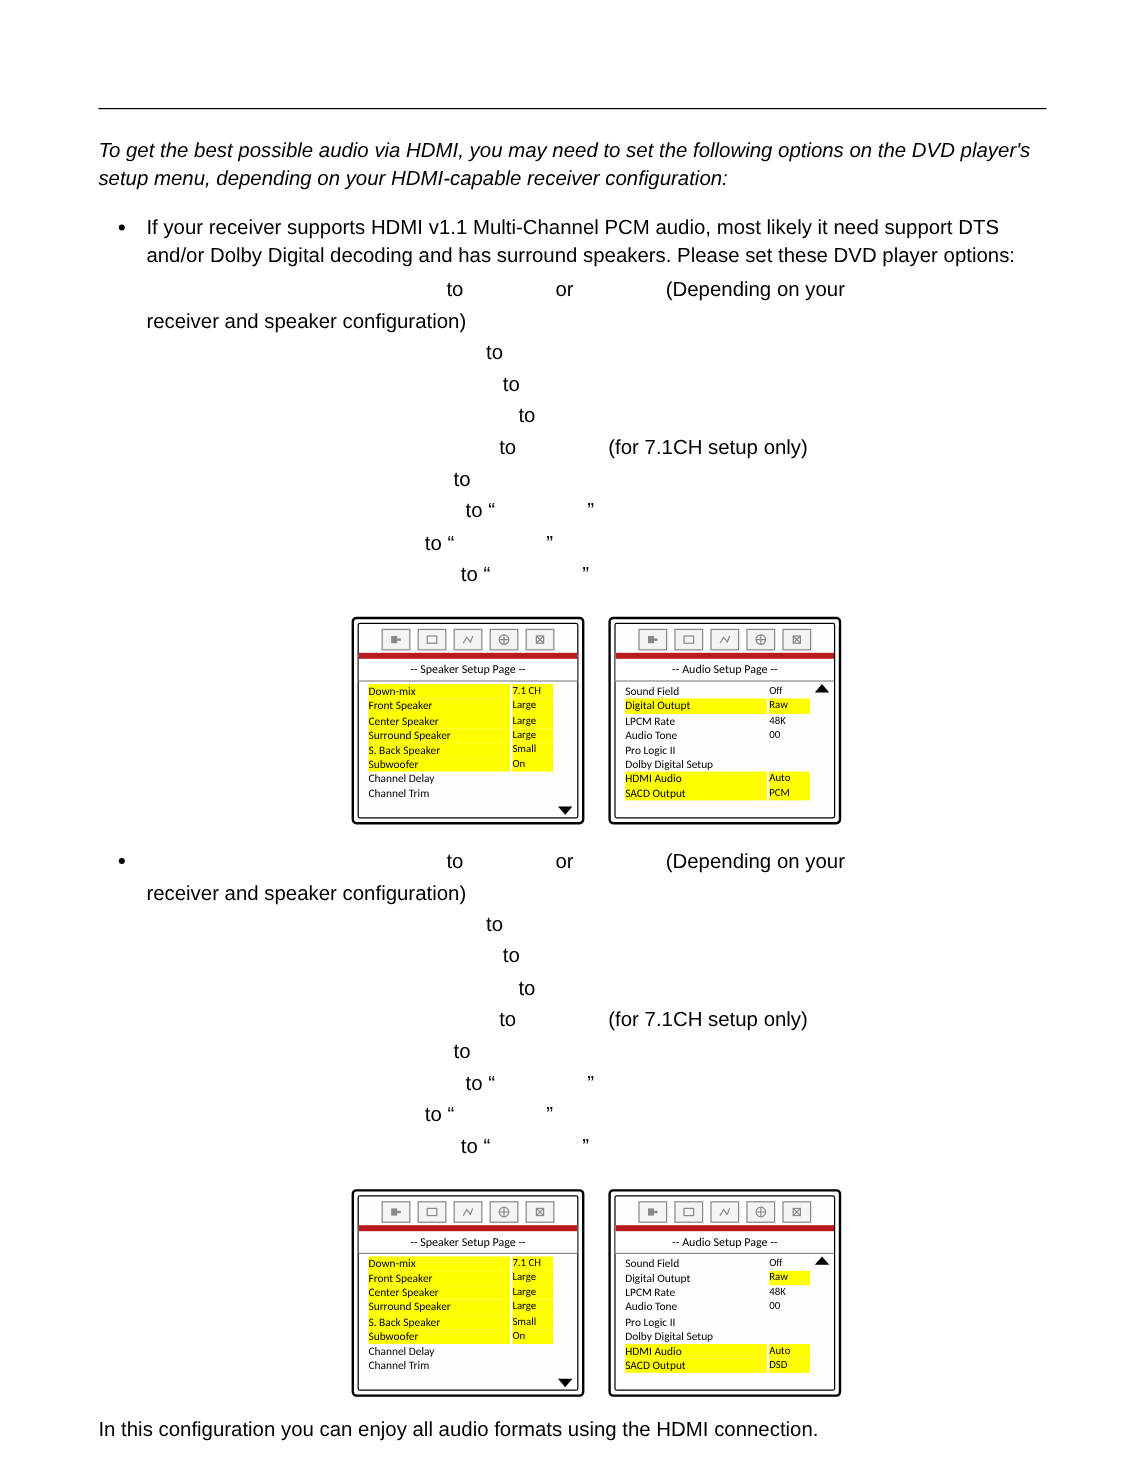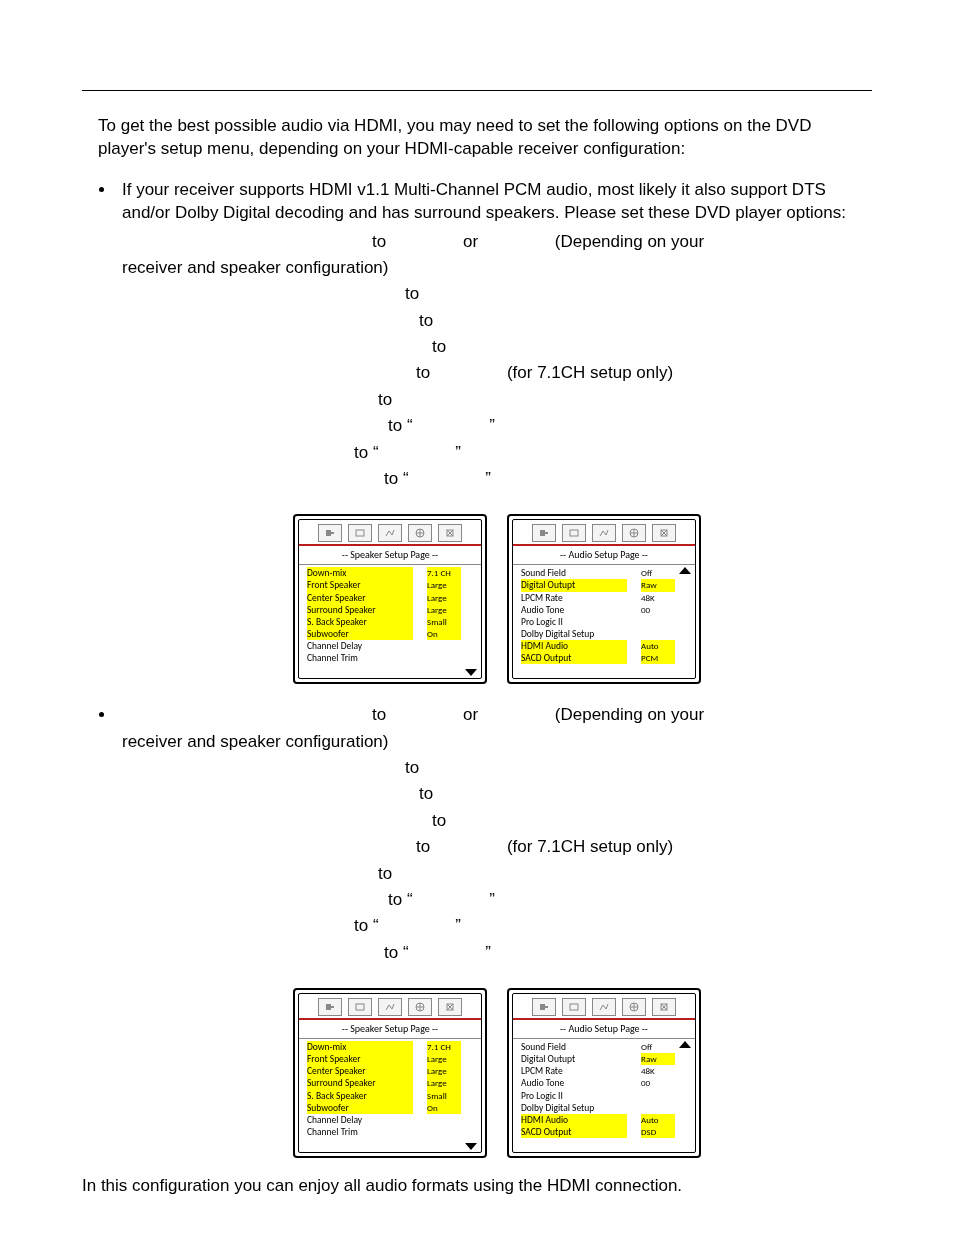--- a/index.html
+++ b/index.html
@@ -17,21 +17,21 @@
     color:var(--ink);
     position:relative;
   }
   .page{
     width:790px;
     margin:0 auto;
     padding-top:90px;
     padding-bottom:40px;
   }
   .hr{border-top:1.2px solid #000;margin-bottom:24px;}
-  .intro{margin:0 0 18px 16px;line-height:1.35;}
+  .intro{margin:0 0 18px 0;line-height:1.35;font-style:italic;}
   ul.bullets{margin:0 0 0 34px;padding:0;}
   ul.bullets>li{margin:0 0 6px 0;padding-left:6px;}
   .li-body{line-height:1.35;}
   .opt-row{display:block;line-height:1.55;}
   .opt-row .left{display:inline-block;text-align:center;}
   .mini-note{margin-left:14px;}
   .diagram-row{
     display:flex;gap:20px;justify-content:center;margin:22px auto 18px;
   }
   
@@ -47,29 +47,29 @@
   .panel-tabs{
     display:flex;gap:6px;justify-content:center;padding:4px 0 2px;
   }
   .tab{
     width:22px;height:16px;border:1px solid #888;background:#f4f4f4;
     display:flex;align-items:center;justify-content:center;
   }
   .tab svg{width:12px;height:12px;}
   .panel-title{
     text-align:center;font-size:10px;padding:2px 0 3px;
-    border-top:2px solid #b91c1c;border-bottom:1px solid #888;
+    border-top:5px solid #b91c1c;border-bottom:1px solid #888;
     background:#fff;
   }
   .panel-body{position:relative;padding:2px 18px 14px 6px;}
   .panel-row{
     display:flex;justify-content:space-between;font-size:9.5px;
     padding:0 2px;line-height:1.28;
   }
-  .panel-row .k{width:106px;white-space:nowrap;overflow:hidden;}
+  .panel-row .k{width:118px;white-space:nowrap;overflow:hidden;}
   .panel-row .v{width:34px;text-align:left;font-size:9px;}
   .panel-row.hl .k,.panel-row.hl .v{background:var(--hl);}
   .panel-row.hlv .v{background:var(--hl);}
   .panel-arrows{
     position:absolute;right:3px;top:2px;bottom:2px;width:14px;
     display:flex;flex-direction:column;justify-content:space-between;
     align-items:center;
   }
   .tri-up,.tri-down{width:0;height:0;border-left:6px solid transparent;border-right:6px solid transparent;}
   .tri-up{border-bottom:7px solid #000;}
@@ -81,21 +81,21 @@
 </head>
 <body>
 
 <div class="page">
   <div class="hr"></div>
 
   <p class="intro">To get the best possible audio via HDMI, you may need to set the following options on the DVD player's setup menu, depending on your HDMI-capable receiver configuration:</p>
 
   <ul class="bullets" id="bullets">
       <li>
-        <div class="li-body">If your receiver supports HDMI v1.1 Multi-Channel PCM audio, most likely it also support DTS and/or Dolby Digital decoding and has surround speakers.  Please set these DVD player options:</div>
+        <div class="li-body">If your receiver supports HDMI v1.1 Multi-Channel PCM audio, most likely it need support DTS and/or Dolby Digital decoding and has surround speakers.  Please set these DVD player options:</div>
         <div class="opts">
           <div class="opt-row" style="padding-left: 250px;"><span class="left">to</span> <span style="margin-left:72px;">or</span> <span class="mini-note" style="margin-left:72px;">(Depending on your</span></div>
           <div class="opt-row" style="padding-left: 0px;"><span class="left">receiver and speaker configuration)</span></div>
           <div class="opt-row" style="padding-left: 283px;"><span class="left">to</span></div>
           <div class="opt-row" style="padding-left: 297px;"><span class="left">to</span></div>
           <div class="opt-row" style="padding-left: 310px;"><span class="left">to</span></div>
           <div class="opt-row" style="padding-left: 294px;"><span class="left">to</span> <span class="mini-note" style="margin-left:72px;">(for 7.1CH setup only)</span></div>
           <div class="opt-row" style="padding-left: 256px;"><span class="left">to</span></div>
           <div class="opt-row" style="padding-left: 266px;"><span class="left">to “</span> <span style="margin-left:72px;">”</span></div>
           <div class="opt-row" style="padding-left: 232px;"><span class="left">to “</span> <span style="margin-left:72px;">”</span></div>

